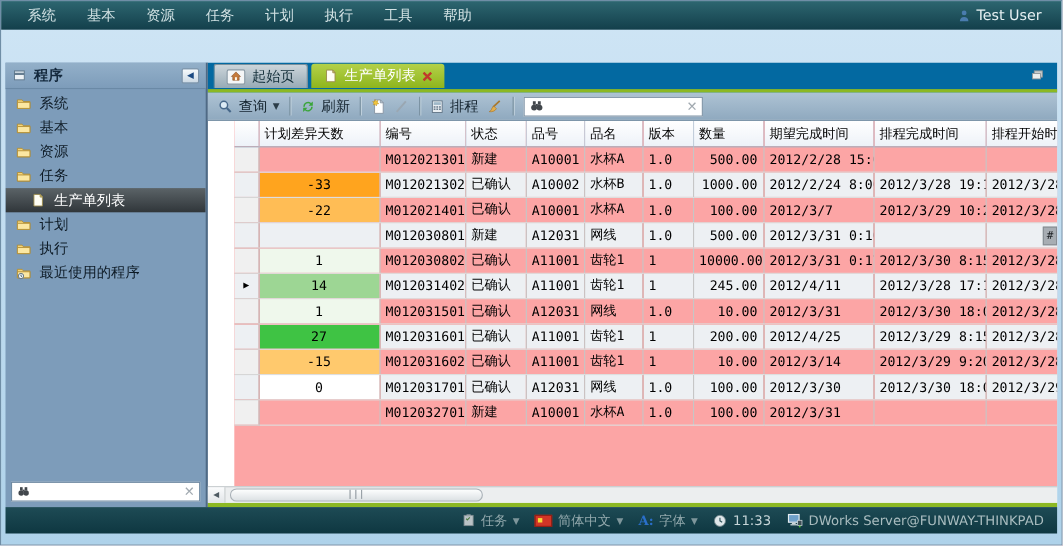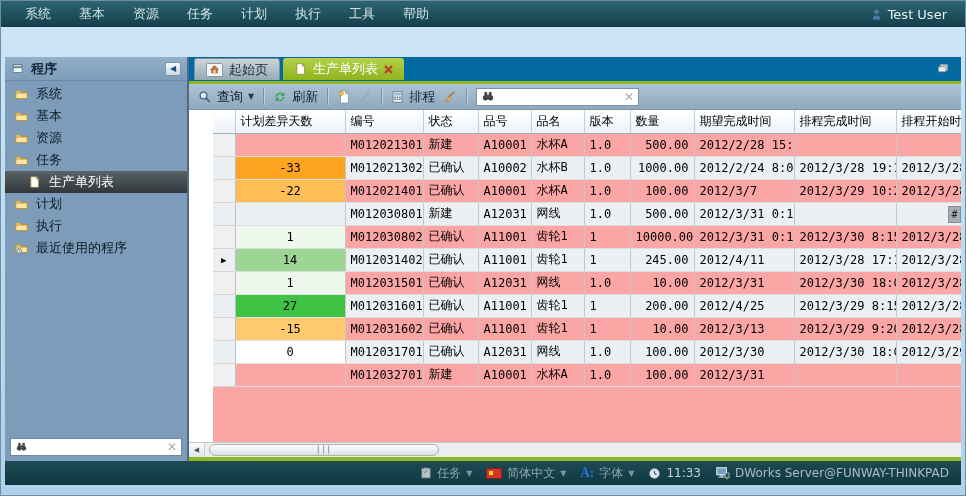--- a/index.html
+++ b/index.html
@@ -494,21 +494,21 @@
               </tr>
               <tr class="odd">
                 <td class="rowhead"></td>
                 <td class="al-center" style="background: rgb(255, 201, 109);">-15</td>
                 <td class="al-left">M012031602</td>
                 <td class="al-left">已确认</td>
                 <td class="al-left">A11001</td>
                 <td class="al-left">齿轮1</td>
                 <td class="al-left">1</td>
                 <td class="al-right">10.00</td>
-                <td class="al-left">2012/3/13</td>
+                <td class="al-left">2012/3/14</td>
                 <td class="al-left">2012/3/29 9:20</td>
                 <td class="al-left">2012/3/28 13:40</td>
                 <td class="al-left"></td>
               </tr>
               <tr class="even">
                 <td class="rowhead"></td>
                 <td class="al-center" style="background: rgb(255, 255, 255);">0</td>
                 <td class="al-left">M012031701</td>
                 <td class="al-left">已确认</td>
                 <td class="al-left">A12031</td>

